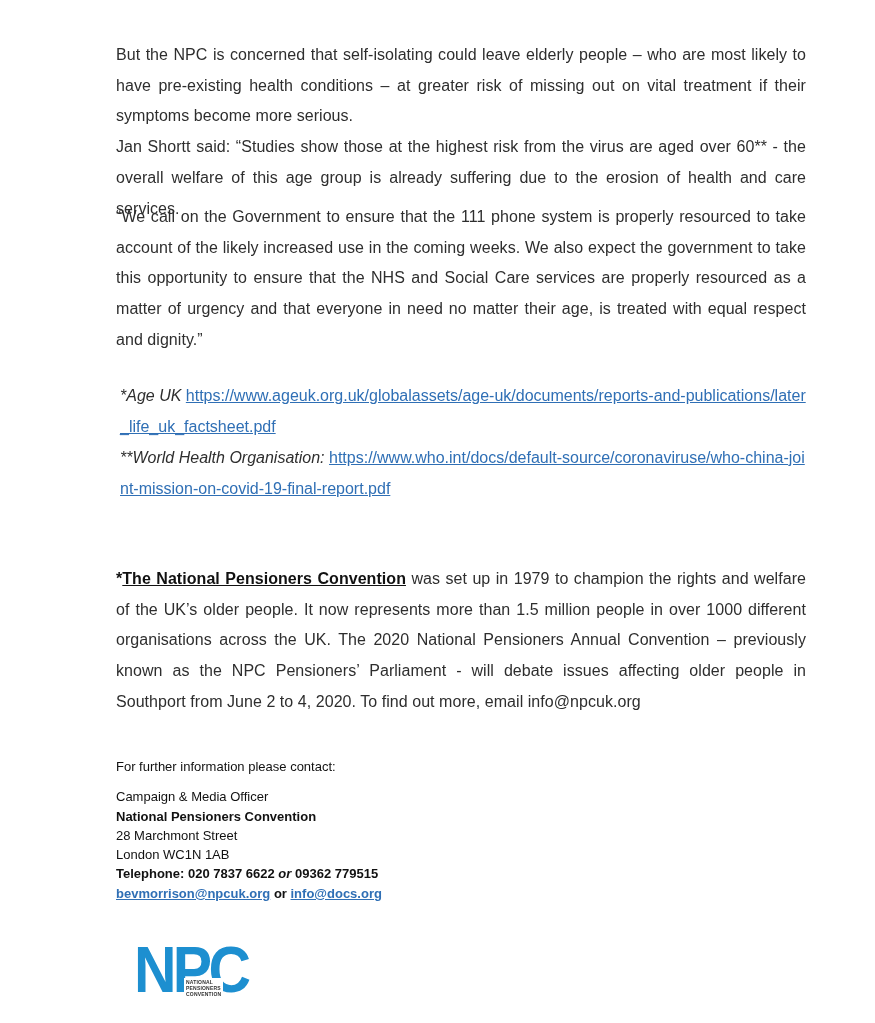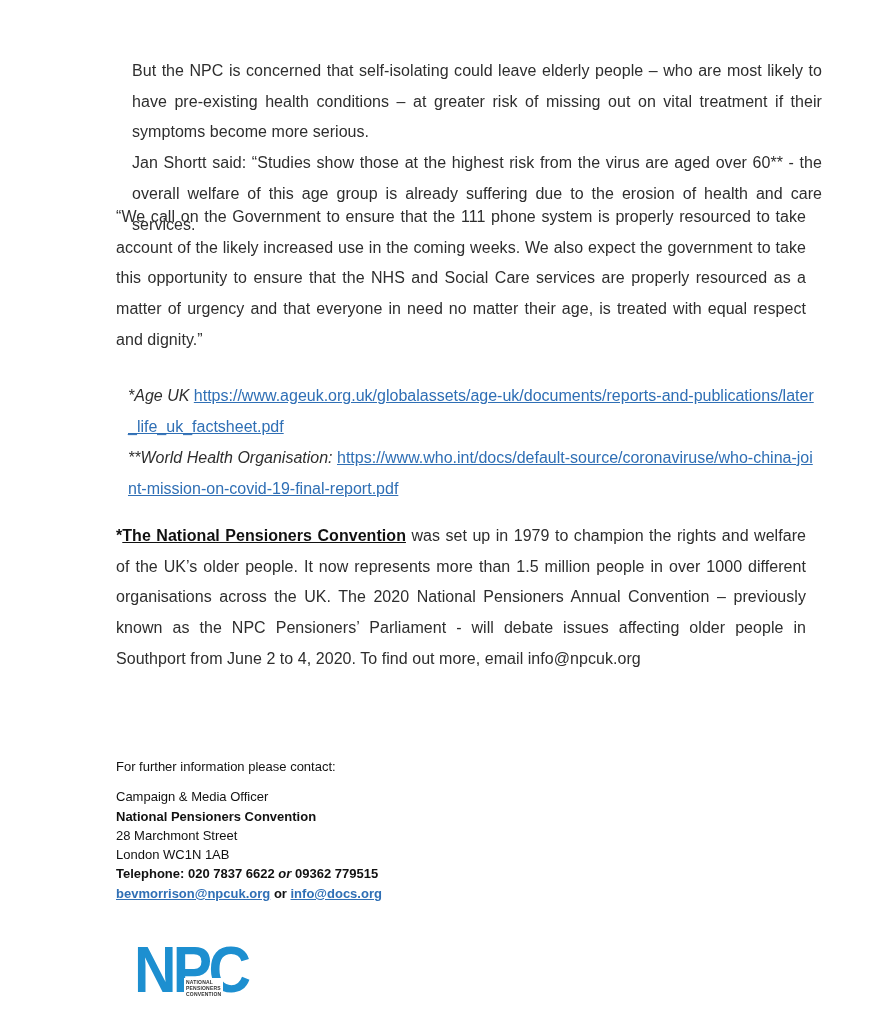--- a/index.html
+++ b/index.html
@@ -1,39 +1,39 @@
 <!DOCTYPE html>
 <html><head>
 <meta charset="utf-8">
 <style>
   html, body { margin: 0; padding: 0; background: #ffffff; }
   body { width: 875px; height: 1023px; position: relative; overflow: hidden; color: #2b2b2b; }
   .page { position: absolute; left: 116px; top: 0; width: 690px; font-family: "Liberation Sans", sans-serif; }
   .body-text { font-size: 16px; line-height: 30.7px; text-align: justify; color: #2e2e2e; letter-spacing: 0.05px; }
   .p1 { position: absolute; top: 40px; left: 0; width: 690px; }
   .p-quote { position: absolute; top: 202px; left: 0; width: 690px; }
-  .refs { position: absolute; top: 380px; left: 12px; width: 690px; font-size: 16px; line-height: 31px; }
+  .refs { position: absolute; top: 380px; left: 4px; width: 690px; font-size: 16px; line-height: 31px; }
   .refs .label { font-style: italic; color: #2e2e2e; }
   a.link { color: #2f6fb5; text-decoration: underline; }
-  .about { position: absolute; top: 521px; left: 0; width: 690px; }
+  .about { position: absolute; top: 564px; left: 0; width: 690px; }
   .about .org-name { font-weight: bold; text-decoration: underline; color: #111; }
   .contact { position: absolute; top: 757px; left: 0; font-size: 13px; line-height: 19.3px; color: #111; }
   .contact .b { font-weight: bold; }
   .contact .heading { font-weight: normal; margin-bottom: 11px; }
   .contact a.link { font-weight: bold; color: #2f6fb5; }
   .logo { position: absolute; top: 940px; left: 18px; width: 110px; height: 68px; }
   .logo-letters { font-family: "Liberation Sans", sans-serif; font-weight: bold; font-size: 64px; color: #1d8fd0; letter-spacing: -4px; line-height: 60px; transform: scaleX(0.92); transform-origin: left; }
   .logo-sub { position: absolute; left: 50px; top: 38px; font-size: 5px; line-height: 6px; color: #333; font-weight: bold; letter-spacing: 0.2px; background: #fff; padding: 1px 2px; }
 </style>
 </head>
 <body>
 
 <div class="page">
 
-  <p class="body-text p1" style="margin:16px">
+  <p class="body-text p1" style="margin:0">
     <span>But the NPC is concerned that self-isolating could leave elderly people – who are most likely to have pre-existing health conditions – at greater risk of missing out on vital treatment if their symptoms become more serious.</span><br>
     <span>Jan Shortt said: “Studies show those at the highest risk from the virus are aged over 60** - the overall welfare of this age group is already suffering due to the erosion of health and care services.</span>
   </p>
 
   <p class="body-text p-quote" style="margin:0">“We call on the Government to ensure that the 111 phone system is properly resourced to take account of the likely increased use in the coming weeks.  We also expect the government to take this opportunity to ensure that the NHS and Social Care services are properly resourced as a matter of urgency and that everyone in need no matter their age, is treated with equal respect and dignity.”</p>
 
   <div class="refs">
     <div>
       <span class="label">*Age UK</span>
       <a class="link" href="#" style="word-break: break-all;">https://www.ageuk.org.uk/globalassets/age-uk/documents/reports-and-publications/later_life_uk_factsheet.pdf</a>

